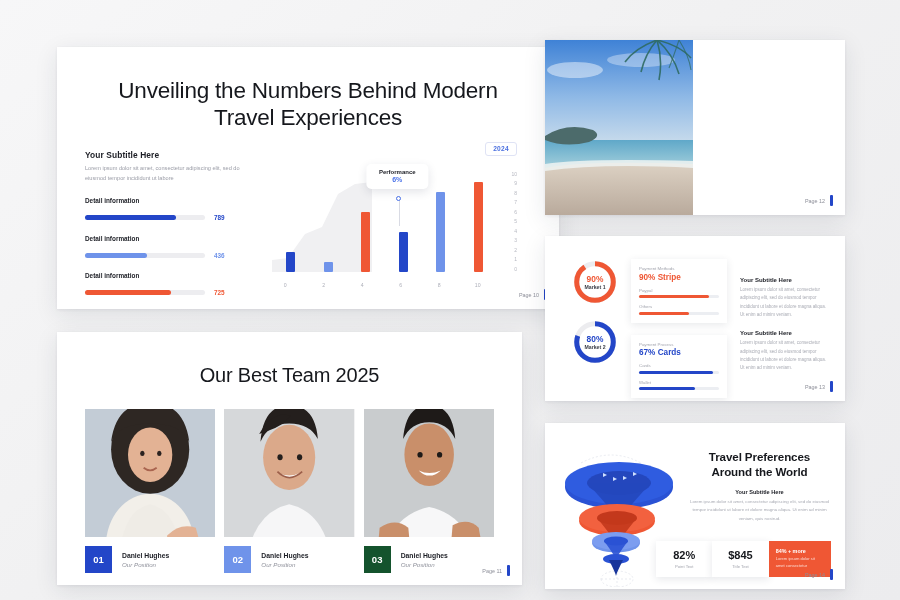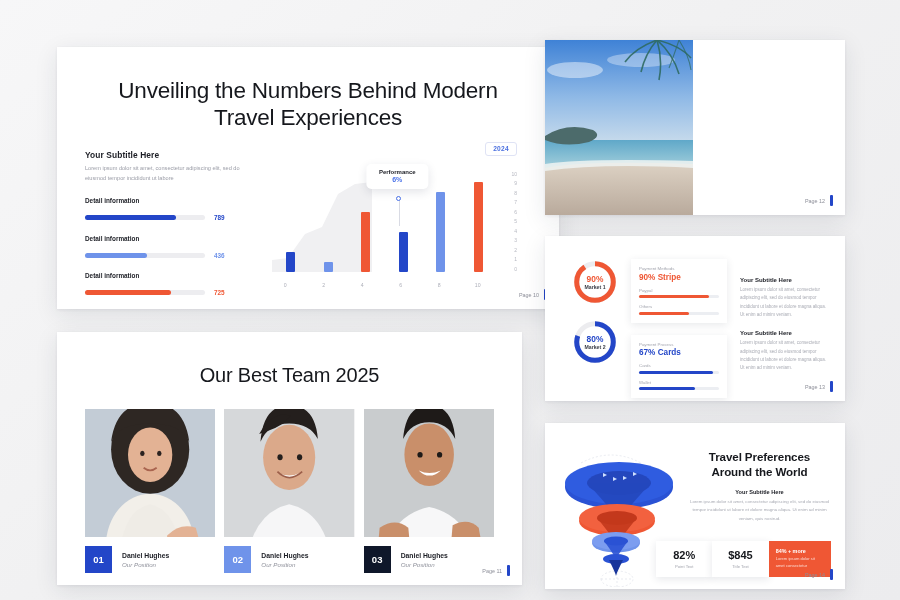--- a/index.html
+++ b/index.html
@@ -301,21 +301,21 @@
             <ellipse cx="50" cy="50" rx="19" ry="24" fill="#c98f6a"></ellipse>
             <path d="M30 38 q2 -26 20 -26 q18 0 20 26 q-6 -13 -20 -13 q-14 0 -20 13z" fill="#1e1a18"></path>
             <ellipse cx="43" cy="50" rx="2" ry="2.2" fill="#1e1a18"></ellipse>
             <ellipse cx="58" cy="50" rx="2" ry="2.2" fill="#1e1a18"></ellipse>
             <path d="M42 62 q8 8 17 0 q-9 4 -17 0z" fill="#fff"></path>
             <path d="M68 104 q12 -6 20 2 l4 22 l-26 0z" fill="#c98f6a"></path>
             <path d="M12 106 q12 -8 22 0 l2 22 l-26 0z" fill="#c98f6a"></path>
           </svg>
         </div>
         <div class="m-info">
-          <div class="m-num" id="n2" style="background: #0f172a;">03</div>
+          <div class="m-num" id="n2" style="background: #14532d;">03</div>
           <div class="m-txt">
             <div class="m-name">Daniel Hughes</div>
             <div class="m-pos">Our Position</div>
           </div>
         </div>
       </div>
 
     </div>
     <div class="pagemark">
       <span class="ptxt">Page 11</span>

